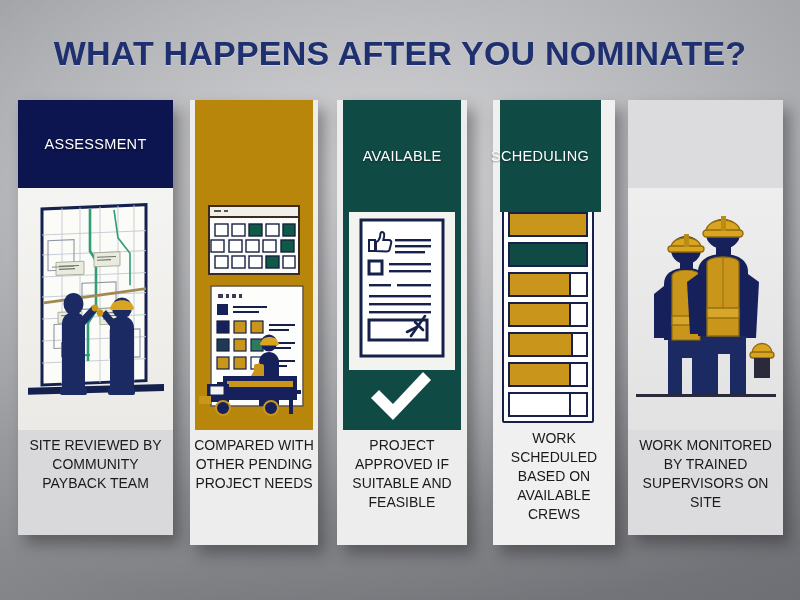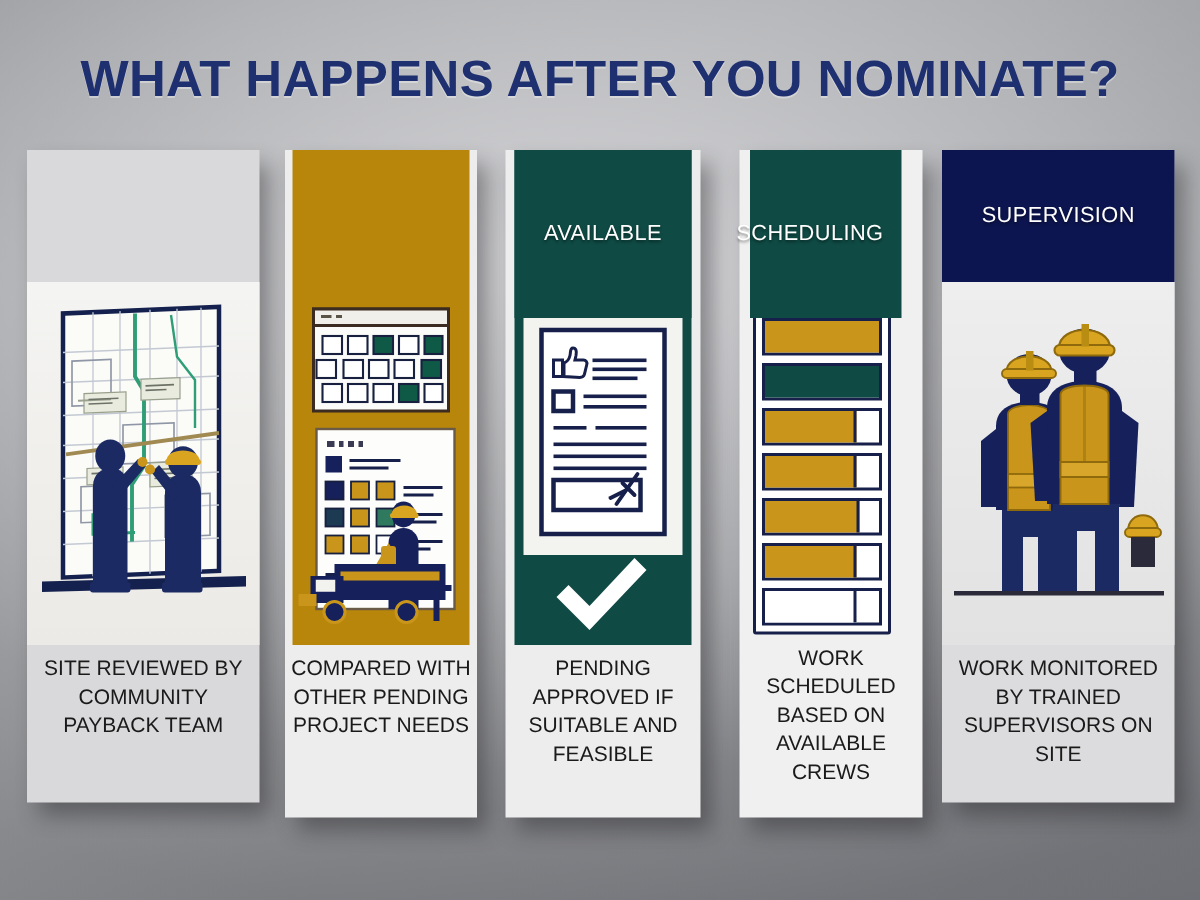--- a/index.html
+++ b/index.html
@@ -145,20 +145,23 @@
 </style>
 </head>
 <body>
 
 <div id="poster">
 
   <div id="title">WHAT HAPPENS AFTER YOU NOMINATE?</div>
 
   <div class="card" id="card1">
 
+    <div class="card-header hdr-navy">
+      <span>ASSESSMENT</span>
+    </div>
 
     <div class="card-media" id="c1-media">
       <svg width="155" height="242" viewBox="0 0 155 242">
 
         <g transform="skewY(-2.4) translate(0,6)">
           <rect x="24" y="16" width="104" height="176" fill="#fbfbf8" stroke="#14204d" stroke-width="3"></rect>
 
           <g stroke="#c3c9d3" stroke-width="0.9">
             <line x1="24" y1="42" x2="128" y2="42"></line>
             <line x1="24" y1="62" x2="128" y2="62"></line>
@@ -375,21 +378,21 @@
         <g>
           <path d="M36 290 L50 304 L80 272 L88 280 L50 320 L28 298 Z" fill="#ffffff"></path>
         </g>
       </svg>
     </div>
 
     <div class="card-header hdr-green">
       <span>AVAILABLE</span>
     </div>
 
-    <div class="caption">PENDING APPROVED IF SUITABLE AND FEASIBLE</div>
+    <div class="caption">PROJECT APPROVED IF SUITABLE AND FEASIBLE</div>
   </div>
 
   <div class="card" id="card4">
 
     <div class="card-media" id="c4-media"></div>
 
     <div class="card-header hdr-green">
       <span>SCHEDULING</span>
     </div>
 
@@ -415,23 +418,20 @@
         <div class="sched-row">
           <div class="sched-fill" style="width: 78%; background: rgb(255, 255, 255); border-right: 2px solid rgb(22, 32, 74);"></div>
         </div>
       </div>
 
     <div class="caption">WORK SCHEDULED BASED ON AVAILABLE CREWS</div>
   </div>
 
   <div class="card" id="card5">
 
-    <div class="card-header hdr-navy">
-      <span>SUPERVISION</span>
-    </div>
 
     <div class="card-media" id="c5-media">
       <svg width="155" height="242" viewBox="0 0 155 242">
 
         <rect x="8" y="206" width="140" height="3" fill="#2a2a3a"></rect>
 
         <g>
 
           <path d="M40 206 L40 150 L78 150 L78 206 L64 206 L64 170 L54 170 L54 206 Z" fill="#1b2a63"></path>
 

